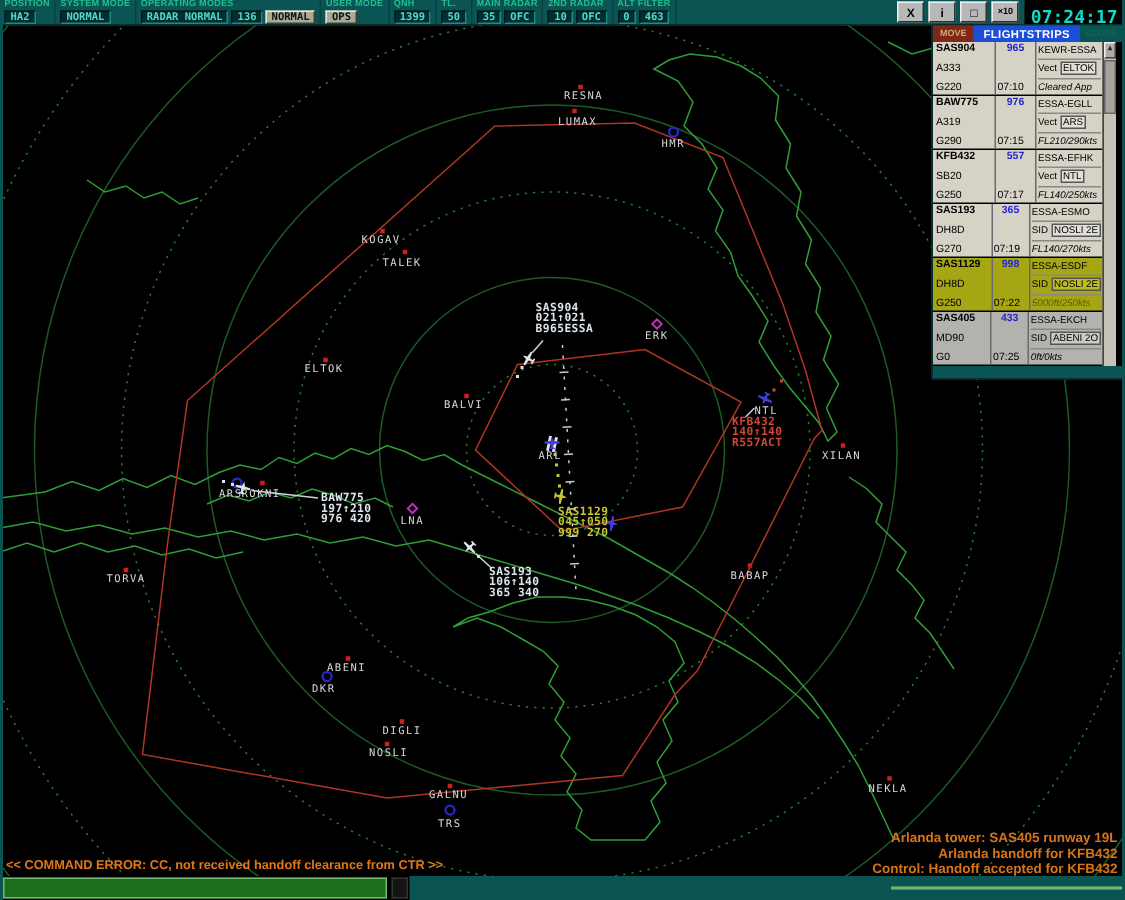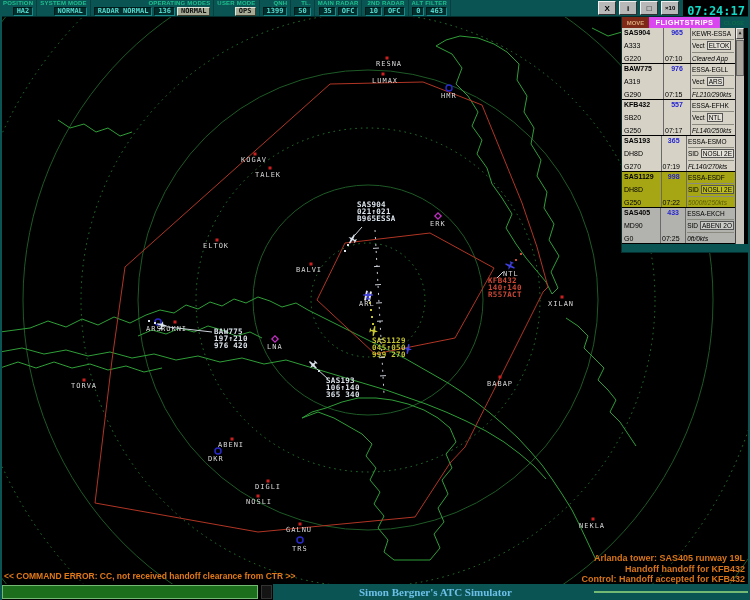--- a/index.html
+++ b/index.html
@@ -3,41 +3,41 @@
 <meta charset="utf-8">
 <style>
   html,body{margin:0;padding:0;}
   body{width:750px;height:600px;background:#000;position:relative;overflow:hidden;
        font-family:"DejaVu Sans Mono",monospace;}
   .frame{position:absolute;inset:0;border-left:2px solid #0b5454;border-right:2px solid #0b5454;
          pointer-events:none;z-index:8;}
   
   .toolbar{position:absolute;top:0;left:0;width:750px;height:16px;background:#0b5454;
            display:flex;align-items:stretch;z-index:6;border-bottom:1px solid #042e2e;}
-  .tb-sec{display:flex;flex-direction:column;align-items:flex-end;padding:0 3px;
+  .tb-sec{display:flex;flex-direction:column;align-items:flex-start;padding:0 3px;
           border-right:1px solid #084040;}
   .tb-label{font-family:"Liberation Sans",sans-serif;font-size:6px;font-weight:bold;color:#1ec08e;
             line-height:7px;white-space:nowrap;letter-spacing:.2px;}
   .tb-vals{display:flex;gap:2px;}
   .tb-box{background:#032e2e;color:#54d8cc;font-size:7px;font-weight:bold;line-height:7px;
           padding:0 3px;border:1px solid;border-color:#021a1a #1a8a8a #1a8a8a #021a1a;white-space:nowrap;}
   .tb-box.pressed{background:#a8ac96;color:#111;border-color:#e4e6da #3c3e32 #3c3e32 #e4e6da;}
   .tb-spacer{flex:1;}
   .tb-btns{display:flex;gap:3px;align-items:center;padding:0 3px;}
   .wbtn{width:16px;height:12px;background:#b8b8b8;border:1px solid;border-color:#f0f0f0 #303030 #303030 #f0f0f0;
         font:bold 8px "Liberation Sans",sans-serif;display:flex;align-items:center;justify-content:center;color:#000;}
   .clock{background:#000;color:#12d8c6;font:bold 12px "DejaVu Sans Mono",monospace;
          padding:4px 4px;margin:0 1px;text-decoration:underline;}
   
   .strips{position:absolute;left:621px;top:16px;width:128px;z-index:6;background:#0b5454;
           border:1px solid #042e2e;box-sizing:border-box;}
   .strips-header{display:flex;height:11px;}
   .sh-move{width:27px;background:#7e2818;color:#d8a878;font:bold 6px "Liberation Sans",sans-serif;
            display:flex;align-items:center;justify-content:center;}
-  .sh-title{flex:1;background:#d946ef;color:#fff;font:bold 7.5px "Liberation Sans",sans-serif;
+  .sh-title{flex:1;background:#1d4ed8;color:#fff;font:bold 7.5px "Liberation Sans",sans-serif;
             display:flex;align-items:center;justify-content:center;letter-spacing:.3px;}
   .sh-close{width:28px;background:#0b5454;color:#0a6a4a;font:bold 6px "Liberation Sans",sans-serif;
             display:flex;align-items:center;justify-content:center;}
   .strips-body{display:flex;background:#000;}
   .strips-list{width:113px;}
   .strip{display:flex;height:36px;background:#d6d2c6;border-bottom:1px solid #000;box-sizing:border-box;}
   .strip.selected{background:#a6a614;}
   .strip.selected .s-cd{color:#5c5c00;}
   .strip.selected .s-cv{background:#bcbc22;}
   .strip.ground{background:#b2b2ae;}
@@ -389,26 +389,25 @@
       <div class="scroll-up">▲</div>
       <div class="scroll-thumb"></div>
     </div>
   </div>
   <div class="strips-footer"></div>
 </div>
 
 <div class="err">&lt;&lt; COMMAND ERROR: CC, not received handoff clearance from CTR &gt;&gt;</div>
 <div class="log">
   <div>Arlanda tower: SAS405 runway 19L</div>
-  <div>Handoff handoff for KFB432</div>
+  <div>Arlanda handoff for KFB432</div>
   <div>Control: Handoff accepted for KFB432</div>
 </div>
 
 <div class="bottombar">
   <div class="cmd-input"></div>
   <div class="gapbtn"></div>
   <div class="titlebar">
-    <div class="title">Simon Bergner's ATC Simulator</div>
     <div class="right-input"></div>
   </div>
 </div>
 
 <div class="frame"></div>
 
 </body></html>

